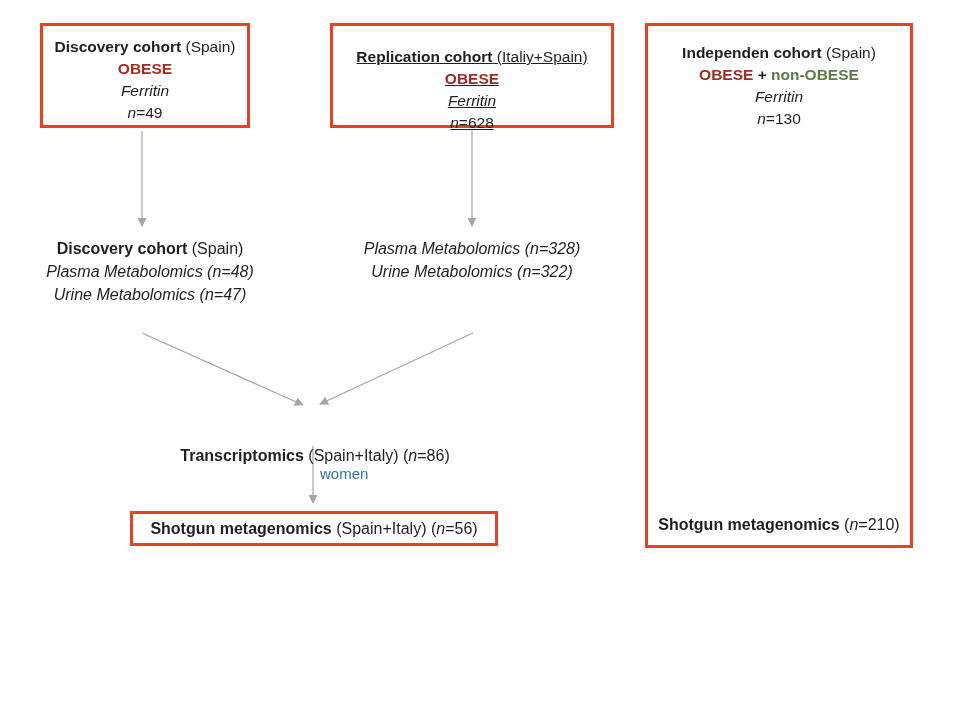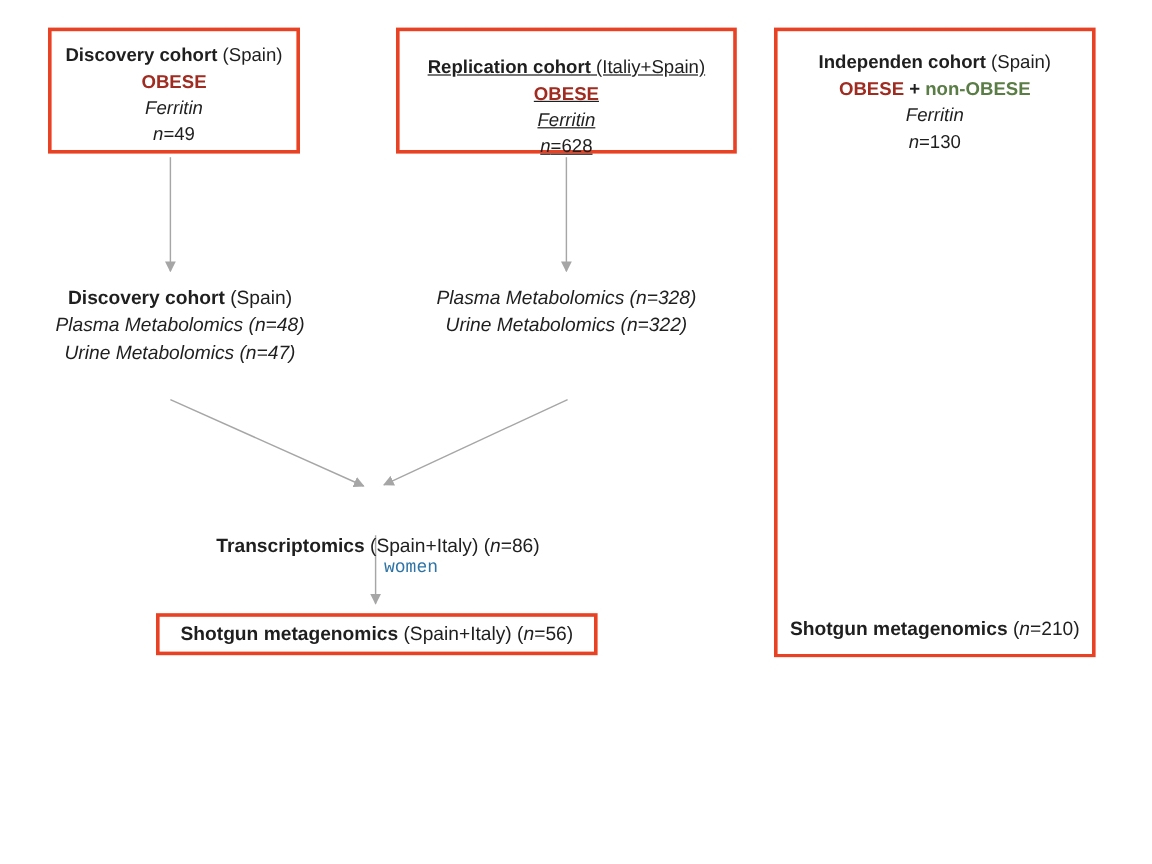--- a/index.html
+++ b/index.html
@@ -26,21 +26,20 @@
   .italic{font-style:italic;}
   .textblock{position:absolute;text-align:center;}
   .mid-discovery{left:30px;top:237px;width:240px;}
   .mid-replication{left:332px;top:237px;width:280px;}
   .tline{font-size:16px;line-height:23px;white-space:nowrap;}
   .transcriptomics{left:115px;top:421px;width:400px;margin-top:24px;}
   .transcriptomics .tline{line-height:21px;}
   .women{
     position:absolute;left:320px;top:465px;font-size:15px;line-height:18px;
     color:var(--women-blue,#2E74A6);
-    font-family:Liberation Mono, monospace;
   }
   .shotgun-text{font-size:16px;line-height:29px;white-space:nowrap;}
   .ind-shotgun{
     position:absolute;left:0;right:0;bottom:9px;font-size:16px;line-height:22px;
     text-align:center;white-space:nowrap;
   }
 </style>
 </head>
 <body>
 

